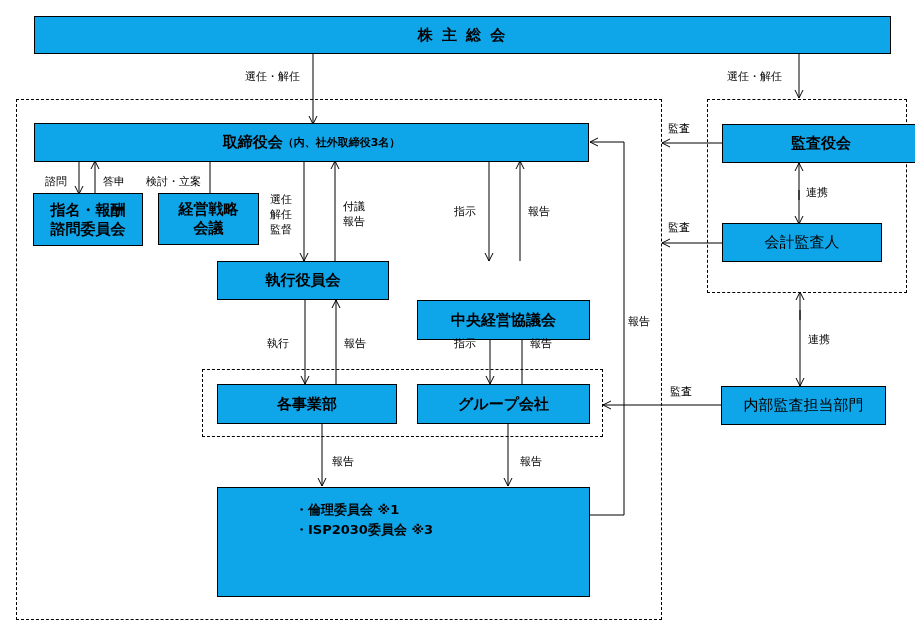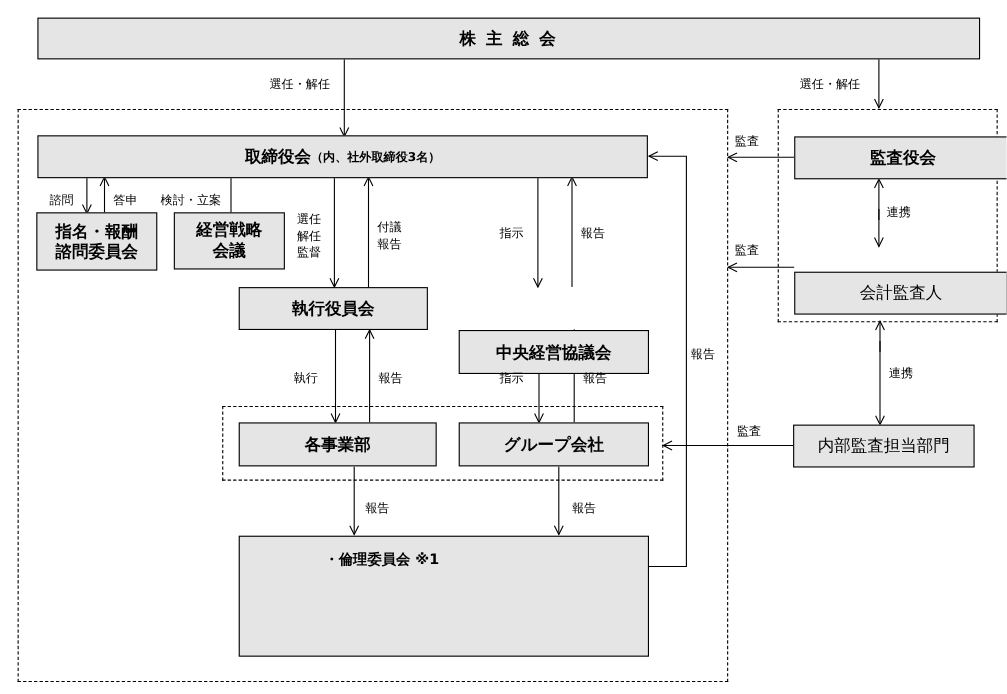--- a/index.html
+++ b/index.html
@@ -1,18 +1,18 @@
 <!DOCTYPE html>
 <html><head>
 <meta charset="utf-8">
 <style>
   html, body { margin:0; padding:0; background:#ffffff; }
   body { width:915px; height:631px; position:relative; overflow:hidden;
          font-family: "DejaVu Sans", sans-serif; color:#000; }
-  .box { position:absolute; background:#e5e5e5; border:1px solid #000; box-sizing:border-box;
+  .box { position:absolute; background:#0ea5e9; border:1px solid #000; box-sizing:border-box;
          display:flex; align-items:center; justify-content:center; text-align:center;
          font-weight:bold; font-size:15px; line-height:1.25; }
   .dash { position:absolute; border:1px dashed #000; box-sizing:border-box; }
   .lbl { position:absolute; font-size:11px; line-height:1.35; white-space:nowrap; }
   svg.lines { position:absolute; left:0; top:0; }
   .small { font-size:11px; font-weight:bold; }
   .list { display:block; text-align:left; font-size:13px; line-height:1.5; padding-top:4px; }
 </style>
 </head>
 <body>
@@ -85,28 +85,29 @@
   <span>各事業部</span>
 </div>
 
 <div class="box" style="left:417px;top:384px;width:173px;height:40px;">
   <span>グループ会社</span>
 </div>
 
 <div class="box" style="left:217px;top:487px;width:373px;height:110px;align-items:flex-start;justify-content:flex-start;">
   <div class="list" style="margin-left:77px;margin-top:8px;">
     <div>・倫理委員会 ※1</div>
+    <div>・ISP2030委員会 ※3</div>
   </div>
 </div>
 
 <div class="box" style="left:722px;top:124px;width:198px;height:39px;">
   <span>監査役会</span>
 </div>
 
-<div class="box" style="left:722px;top:223px;width:194px;height:39px;font-weight:normal;margin-top:24px;">
+<div class="box" style="left:722px;top:223px;width:160px;height:39px;font-weight:normal;">
   <span>会計監査人</span>
 </div>
 
 <div class="box" style="left:721px;top:386px;width:165px;height:39px;font-weight:normal;">
   <span>内部監査担当部門</span>
 </div>
 
 <div class="lbl" style="left:245px;top:70px;">選任・解任</div>
 <div class="lbl" style="left:727px;top:70px;">選任・解任</div>
 <div class="lbl" style="left:45px;top:175px;">諮問</div>

